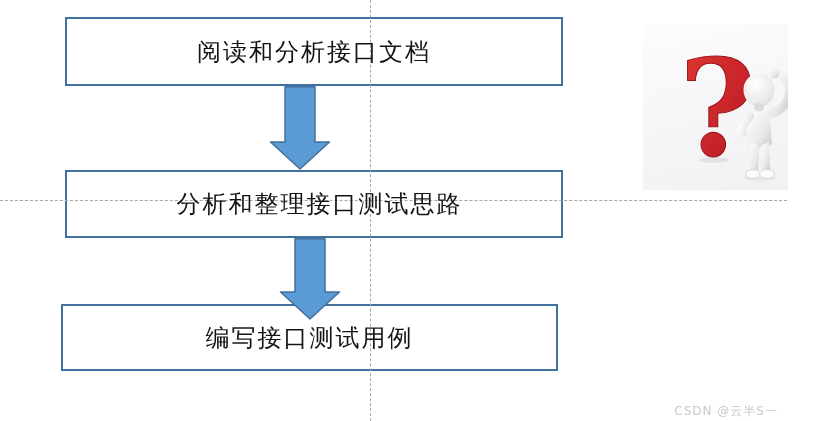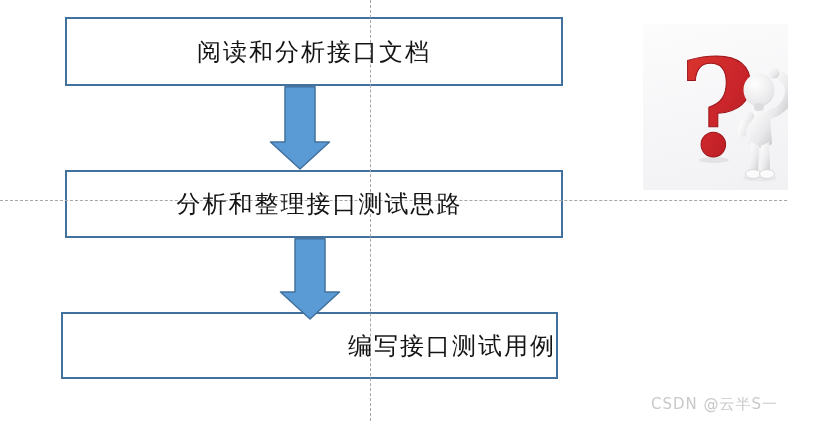--- a/index.html
+++ b/index.html
@@ -13,39 +13,39 @@
   .guide-v { left:370px; top:0; height:421px; width:0; border-left:1px dashed #a6a6a6; }
   .guide-h { top:200px; left:0; width:822px; height:0; border-top:1px dashed #a6a6a6; }
   
   .flow-box {
     position:absolute; background:#ffffff;
     border:2px solid #41719C; box-sizing:border-box;
     display:flex; align-items:center; justify-content:center;
   }
   .box1 { left:65px;  top:17px;  width:498px; height:69px; }
   .box2 { left:65px;  top:170px; width:498px; height:68px;padding-left:11px; }
-  .box3 { left:61px;  top:312px; width:497px; height:67px;justify-content:flex-end; }
+  .box3 { left:61px;  top:304px; width:497px; height:67px; }
   .box-label {
     position:relative; z-index:3;
     font-size:24px; color:#141414; letter-spacing:2px; white-space:nowrap;
   }
   
   .arrow { position:absolute; z-index:3; }
   .arrow1 { left:269px; top:86px; }
   .arrow2 { left:279px; top:238px; }
   
   .illustration {
     position:absolute; left:643px; top:24px; width:165px; height:166px; z-index:1;
     background:linear-gradient(165deg, #fcfcfd 0%, #f4f4f6 70%, #f1f1f3 100%);
   }
   
   .watermark {
-    position:absolute; right:10px; bottom:7px; z-index:4;
+    position:absolute; right:10px; bottom:1px; z-index:4;
     font-family:"DejaVu Sans", sans-serif;
-    font-size:15px; color:#c9c9c9; letter-spacing:1px;
+    font-size:12px; color:#c9c9c9; letter-spacing:1px;
   }
 </style>
 </head>
 <body>
 
 <div class="stage">
 
   <div class="guide guide-v"></div>
   <div class="guide guide-h"></div>
 

